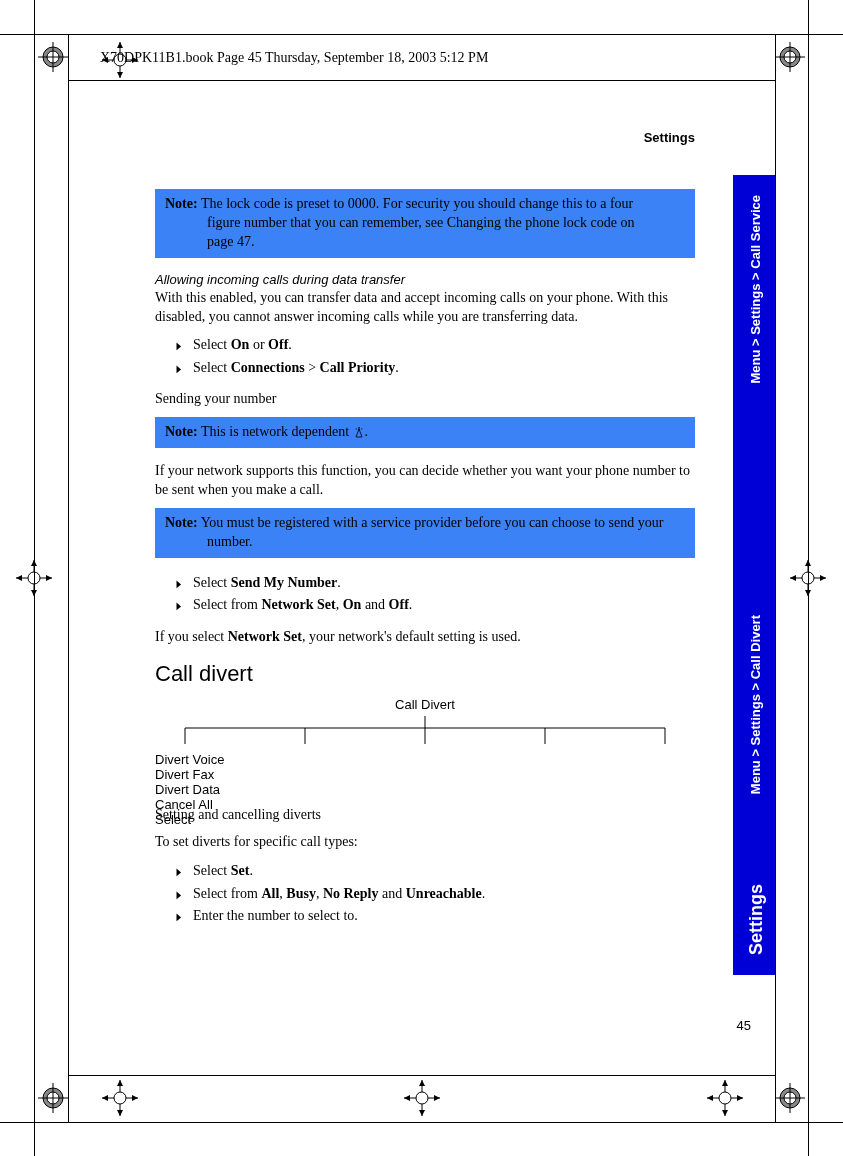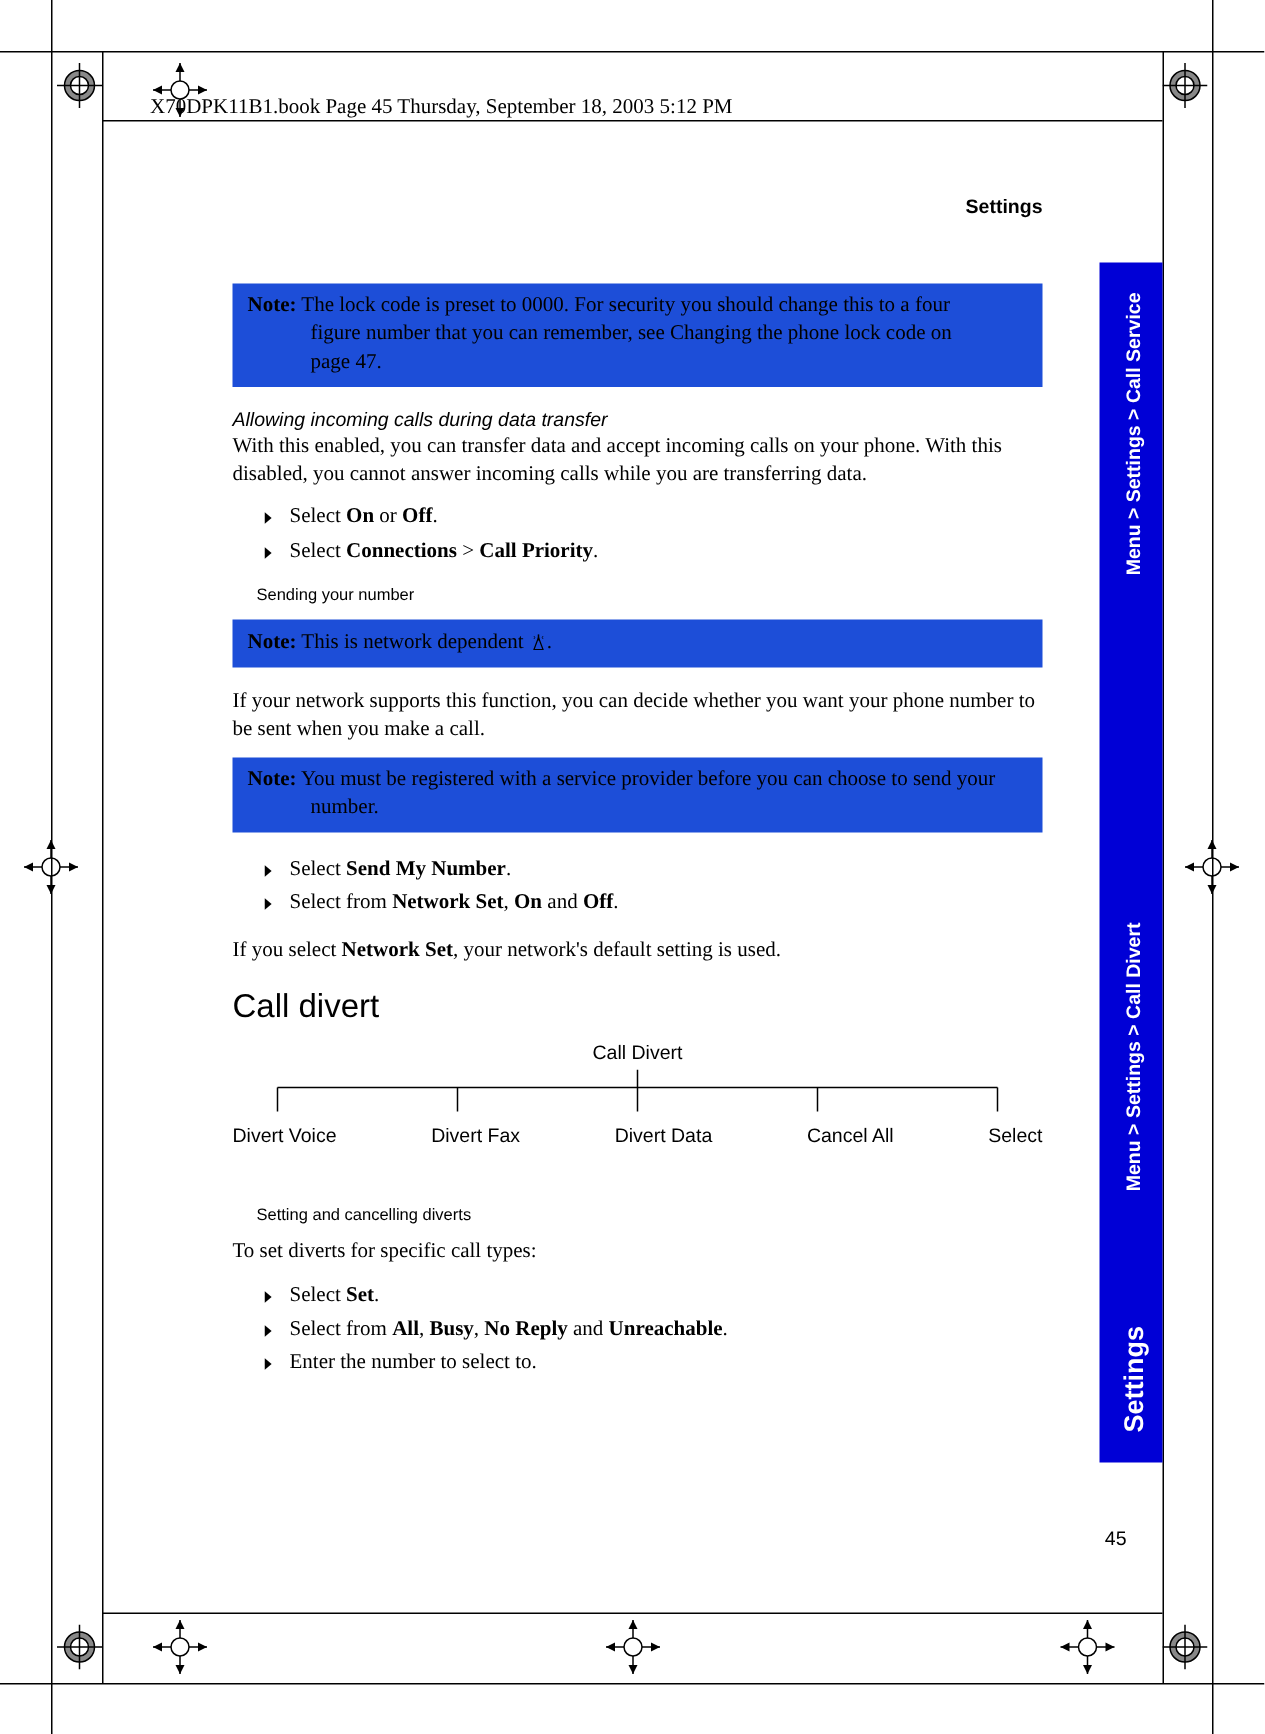--- a/index.html
+++ b/index.html
@@ -37,21 +37,21 @@
   
   .crosshair {
     position: absolute;
     width: 40px; height: 40px;
   }
   .crosshair svg { width: 100%; height: 100%; }
 
   
   .crop-header {
     position: absolute;
-    top: 64px;
+    top: 50px;
     left: 100px;
     font-size: 14px;
     font-family: "Times New Roman", serif;
   }
 
   
   .page {
     position: absolute;
     left: 155px;
     top: 130px;
@@ -60,21 +60,21 @@
 
   .running-head {
     font-family: Arial, Helvetica, sans-serif;
     font-weight: bold;
     font-size: 13px;
     text-align: right;
     margin-bottom: 44px;
   }
 
   .note-box {
-    background: #1d4ed8;
+    background: #3b82f6;
     padding: 6px 10px;
     font-size: 14px;
     line-height: 1.35;
     margin-bottom: 14px;
   }
   .note-box .note-label { font-weight: bold; }
   .note-indent { padding-left: 42px; display: block; }
 
   .subhead-italic {
     font-family: Arial, Helvetica, sans-serif;
@@ -104,23 +104,23 @@
     content: "▶";
     position: absolute;
     left: 0;
     font-size: 10px;
     top: 4px;
     color: #000;
     transform: scaleX(0.6);
   }
 
   .h2 {
-    font-family: Liberation Sans, sans-serif;
-    font-size: 11px;
-    margin: 8px 0 10px 16px;
+    font-family: Liberation Serif, serif;
+    font-size: 14px;
+    margin: 8px 0 10px 0;
   }
 
   .h1 {
     font-family: Arial, Helvetica, sans-serif;
     font-size: 22px;
     margin: 14px 0 10px 0;
   }
 
   .antenna-icon {
     display: inline-block;
@@ -140,20 +140,21 @@
     text-align: center;
     margin-bottom: 4px;
   }
   .diag-svg { display:block; }
   .diag-labels {
     display:flex;
     justify-content: space-between;
     font-family: Arial, Helvetica, sans-serif;
     font-size: 13px;
     margin-top: 4px;
+    flex-direction: column;
   }
   .diag-labels span { white-space: nowrap; }
 
   
   .side-tab {
     position: absolute;
     right: 68px;
     top: 175px;
     width: 42px;
     height: 800px;

